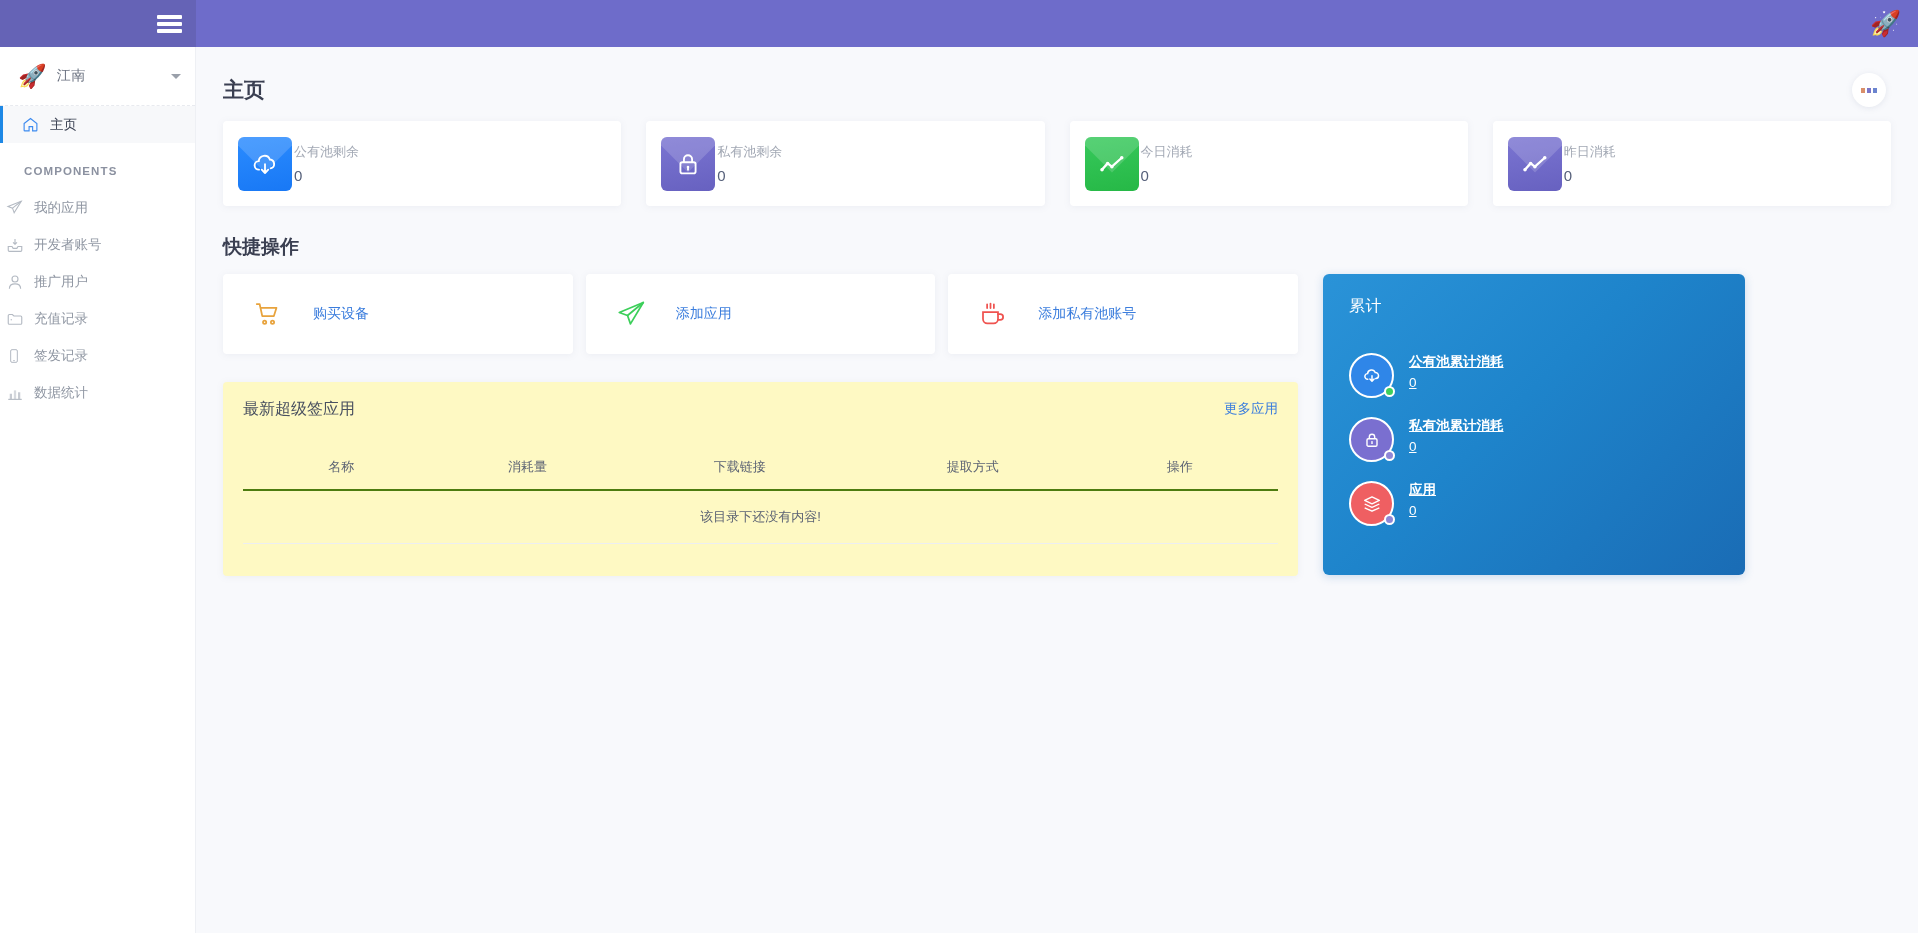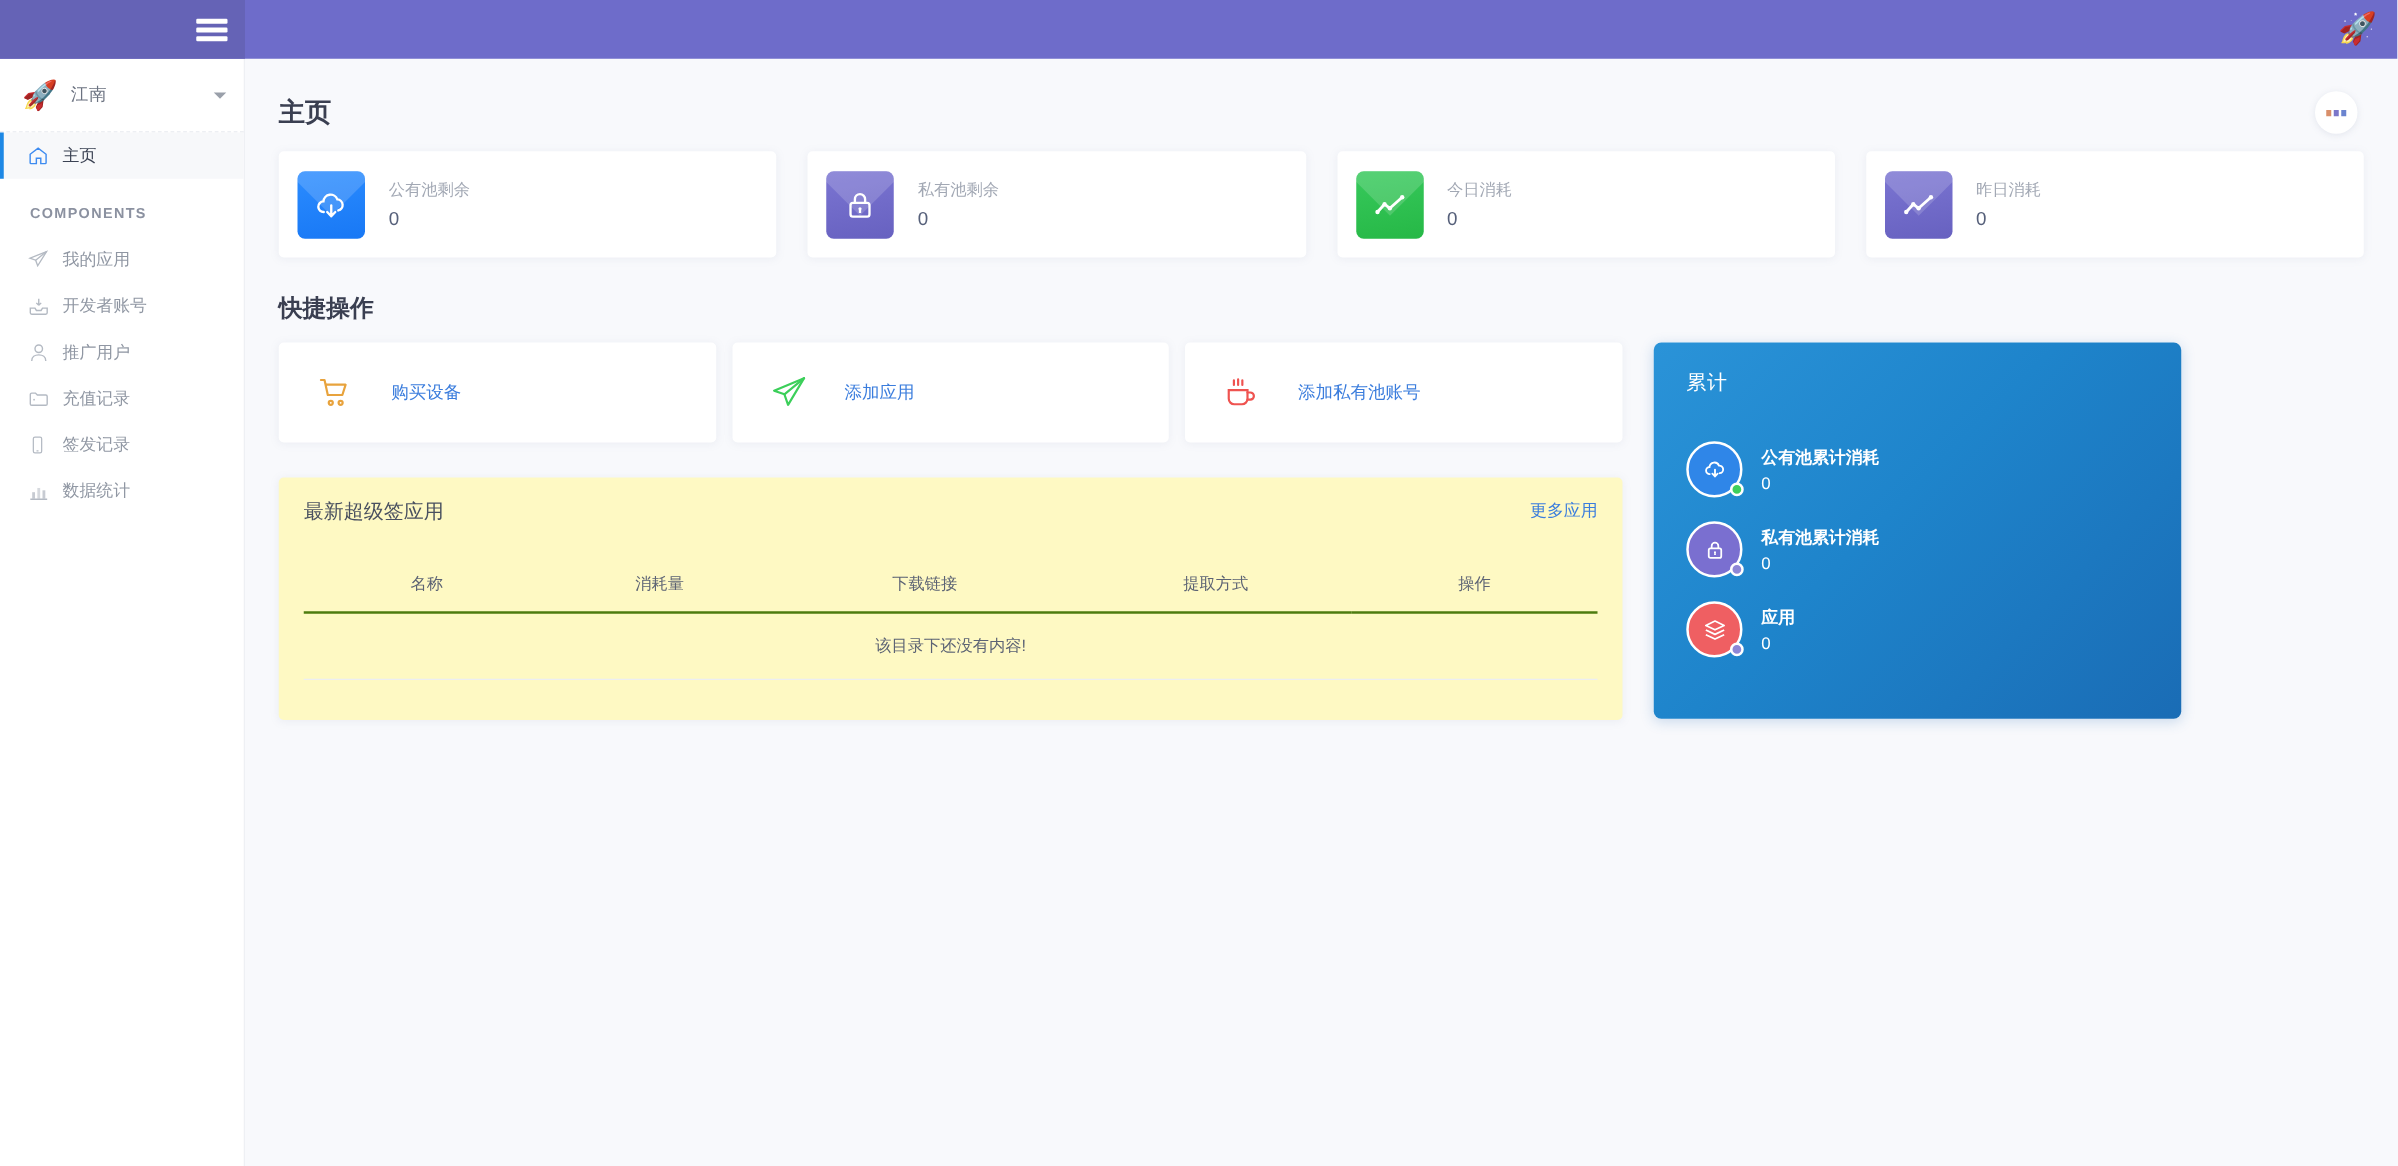--- a/index.html
+++ b/index.html
@@ -63,21 +63,21 @@
     width: 0; height: 0;
     border-left: 5px solid transparent;
     border-right: 5px solid transparent;
     border-top: 5px solid #9aa0aa;
   }
 
   .nav { padding-top: 0; }
   .nav-item {
     display: flex; align-items: center;
     height: 37px;
-    padding-left: 22px;
+    padding-left: 6px;
     font-size: 13.5px;
     color: #9097a3;
     cursor: pointer;
     position: relative;
   }
   .nav-item .ic { width: 28px; display: flex; align-items: center; color: #b4bac3; }
   .nav-item.active {
     background: #f7f8fa;
     color: #3b4253;
     border-left: 3px solid #1e88e5;
@@ -138,21 +138,21 @@
     flex: 0 0 54px;
   }
   .stat-icon svg { position: relative; z-index: 2; }
   .stat-icon::after {
     content: ""; position: absolute; top: -20px; left: 50%;
     width: 46px; height: 46px;
     transform: translateX(-50%) rotate(45deg);
     background: rgba(255,255,255,.16);
     z-index: 1;
   }
-  .stat-texts { padding-left: 19px; }
+  .stat-texts { padding-left: 2px; }
   .stat-label { font-size: 13px; color: #a2a8b4; margin-bottom: 6px; }
   .stat-value { font-size: 15px; color: #56607a; }
 
   
   .section-title {
     font-size: 19px; font-weight: bold; color: #3a3f51;
     padding: 28px 0 0 27px;
   }
   .mid {
     display: flex;
@@ -213,21 +213,21 @@
     width: 422px;
     margin-top: 14px;
     border-radius: 6px;
     background: linear-gradient(135deg, #2a93d8 0%, #1e84cb 45%, #1a6cb5 100%);
     box-shadow: 0 2px 10px rgba(40,110,180,.22);
     padding: 22px 26px 30px 26px;
     color: #ffffff;
     min-height: 265px;
   }
   .cumu-title { font-size: 16px; margin-bottom: 36px; letter-spacing: .5px; }
-  .cumu-item { display: flex; align-items: center; margin-bottom: 19px; }
+  .cumu-item { display: flex; align-items: flex-start; margin-bottom: 19px; text-decoration: underline; }
   .cumu-badge {
     width: 45px; height: 45px; border-radius: 50%;
     border: 2.5px solid #ffffff;
     display: flex; align-items: center; justify-content: center;
     position: relative; flex: 0 0 45px;
   }
   .cumu-badge .mini {
     position: absolute; right: -3px; bottom: -1px;
     width: 11px; height: 11px; border-radius: 50%;
     border: 2px solid #ffffff;

